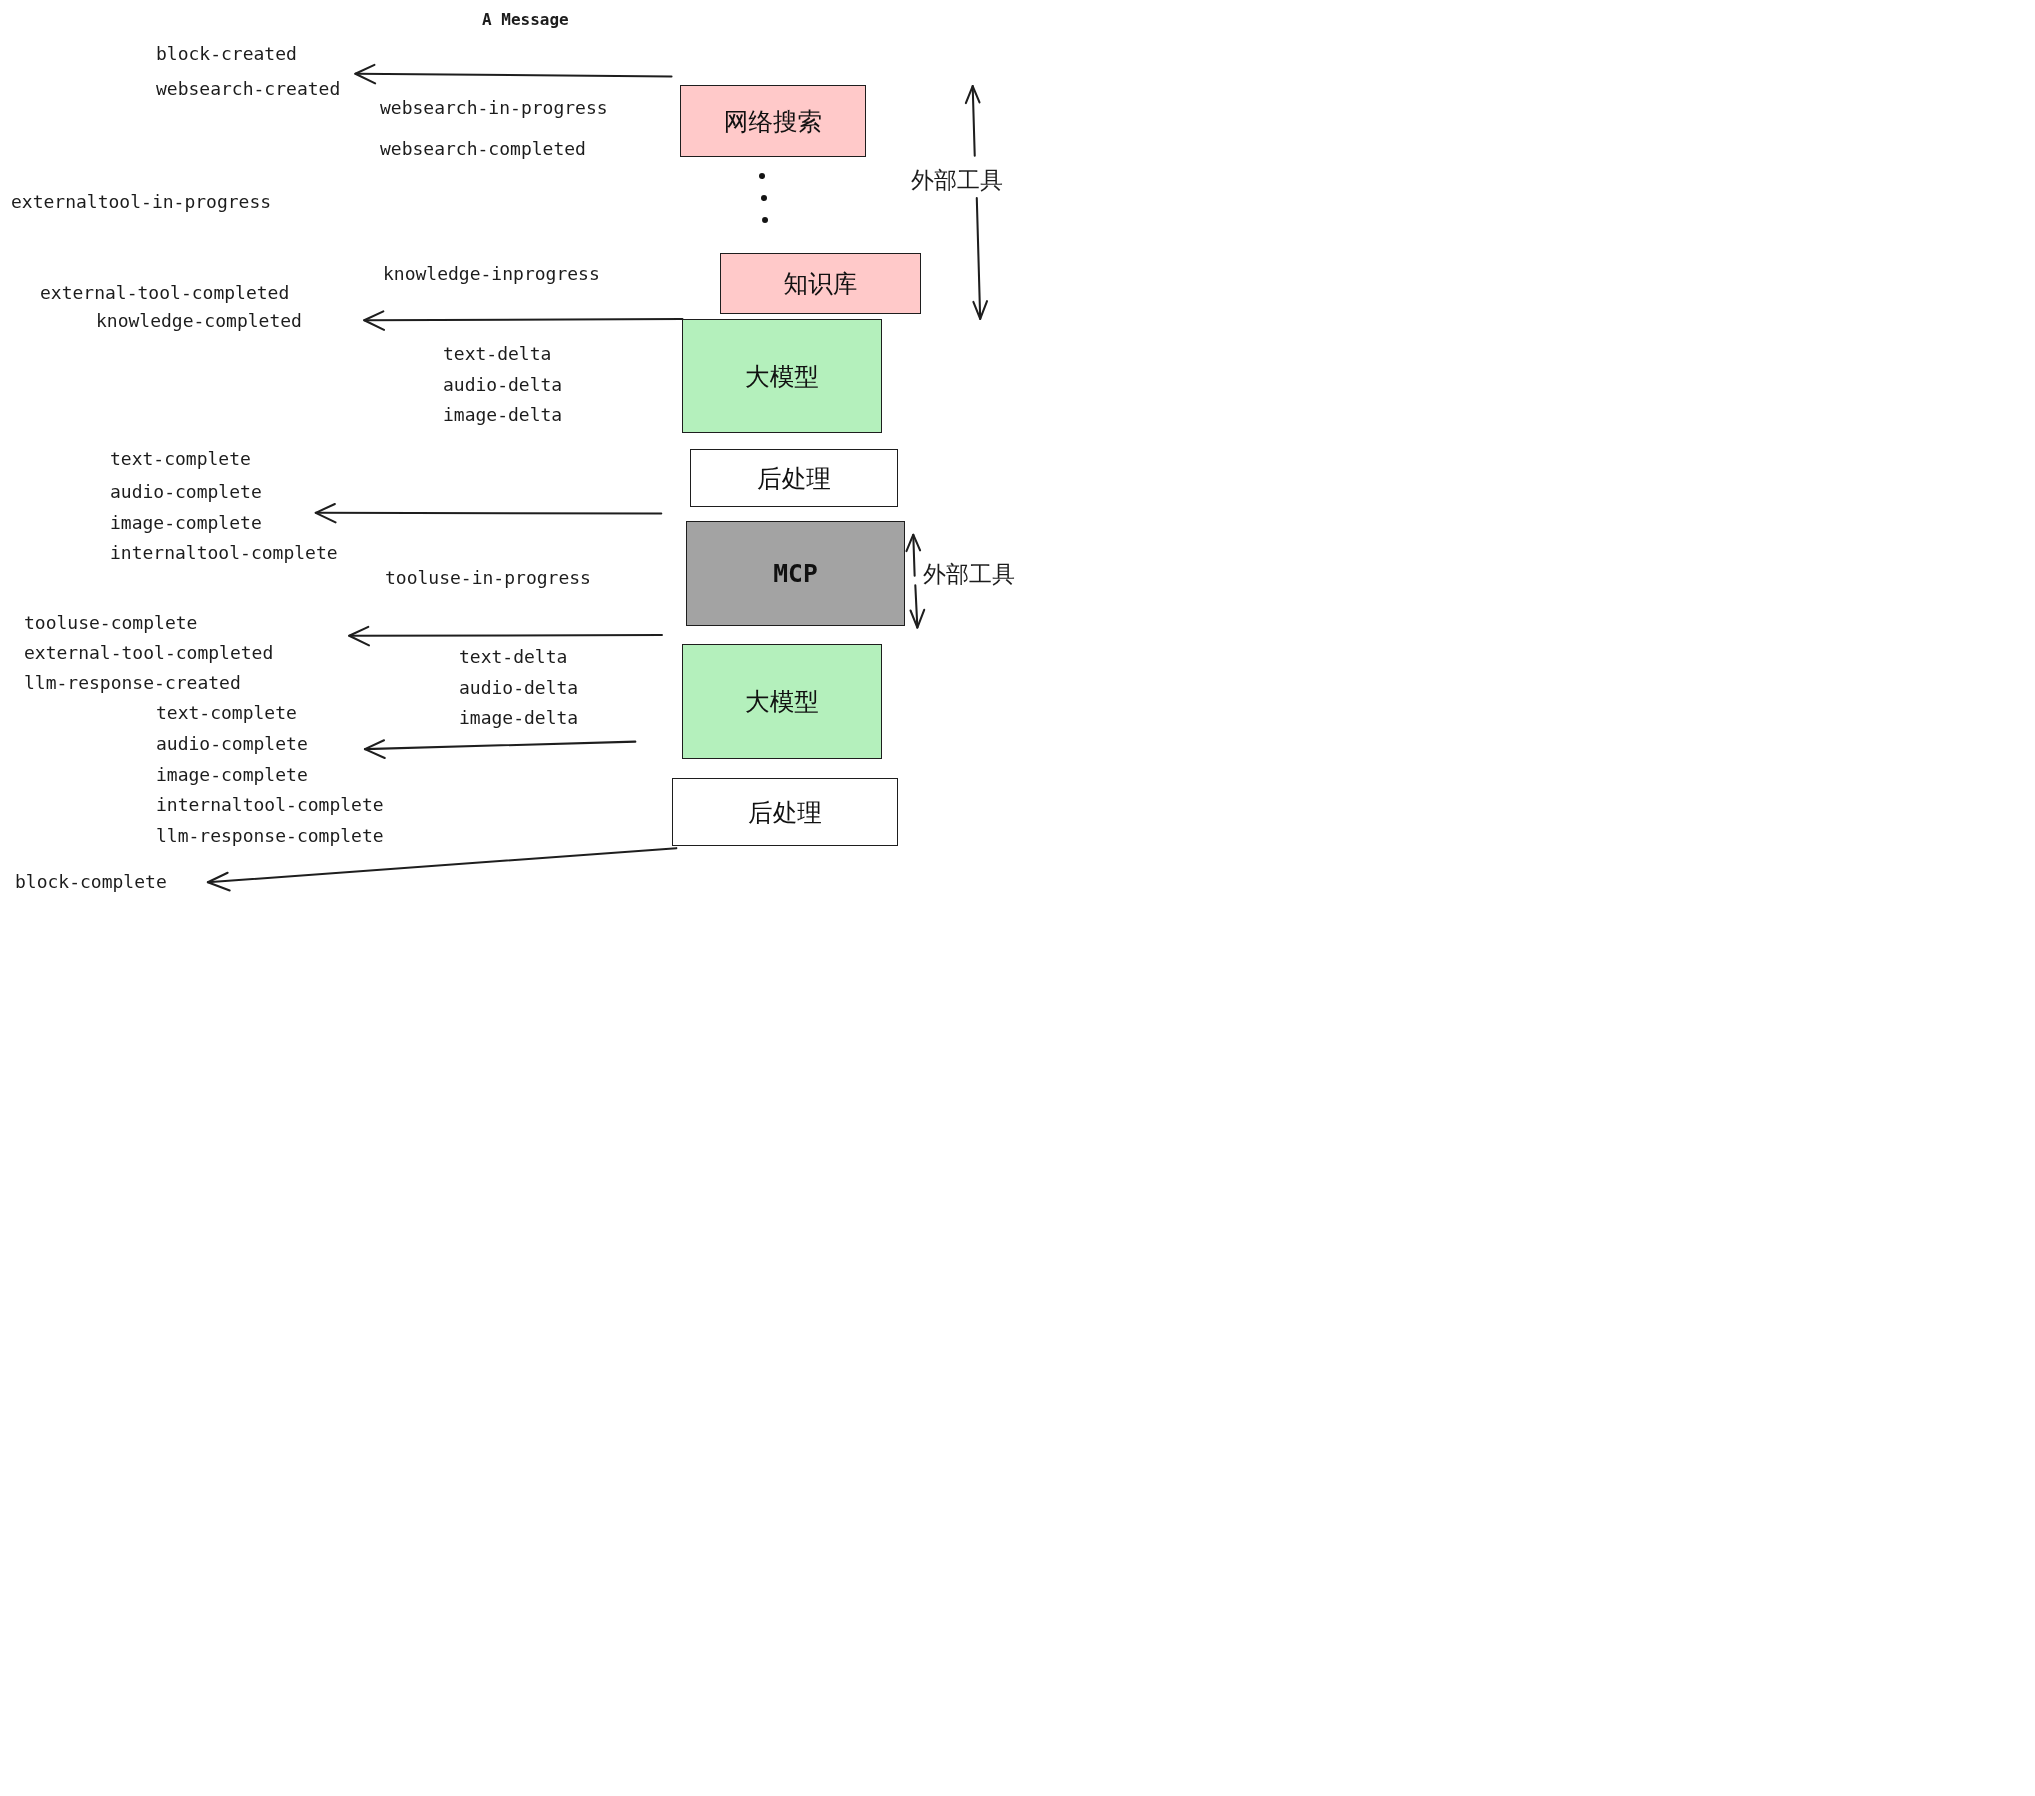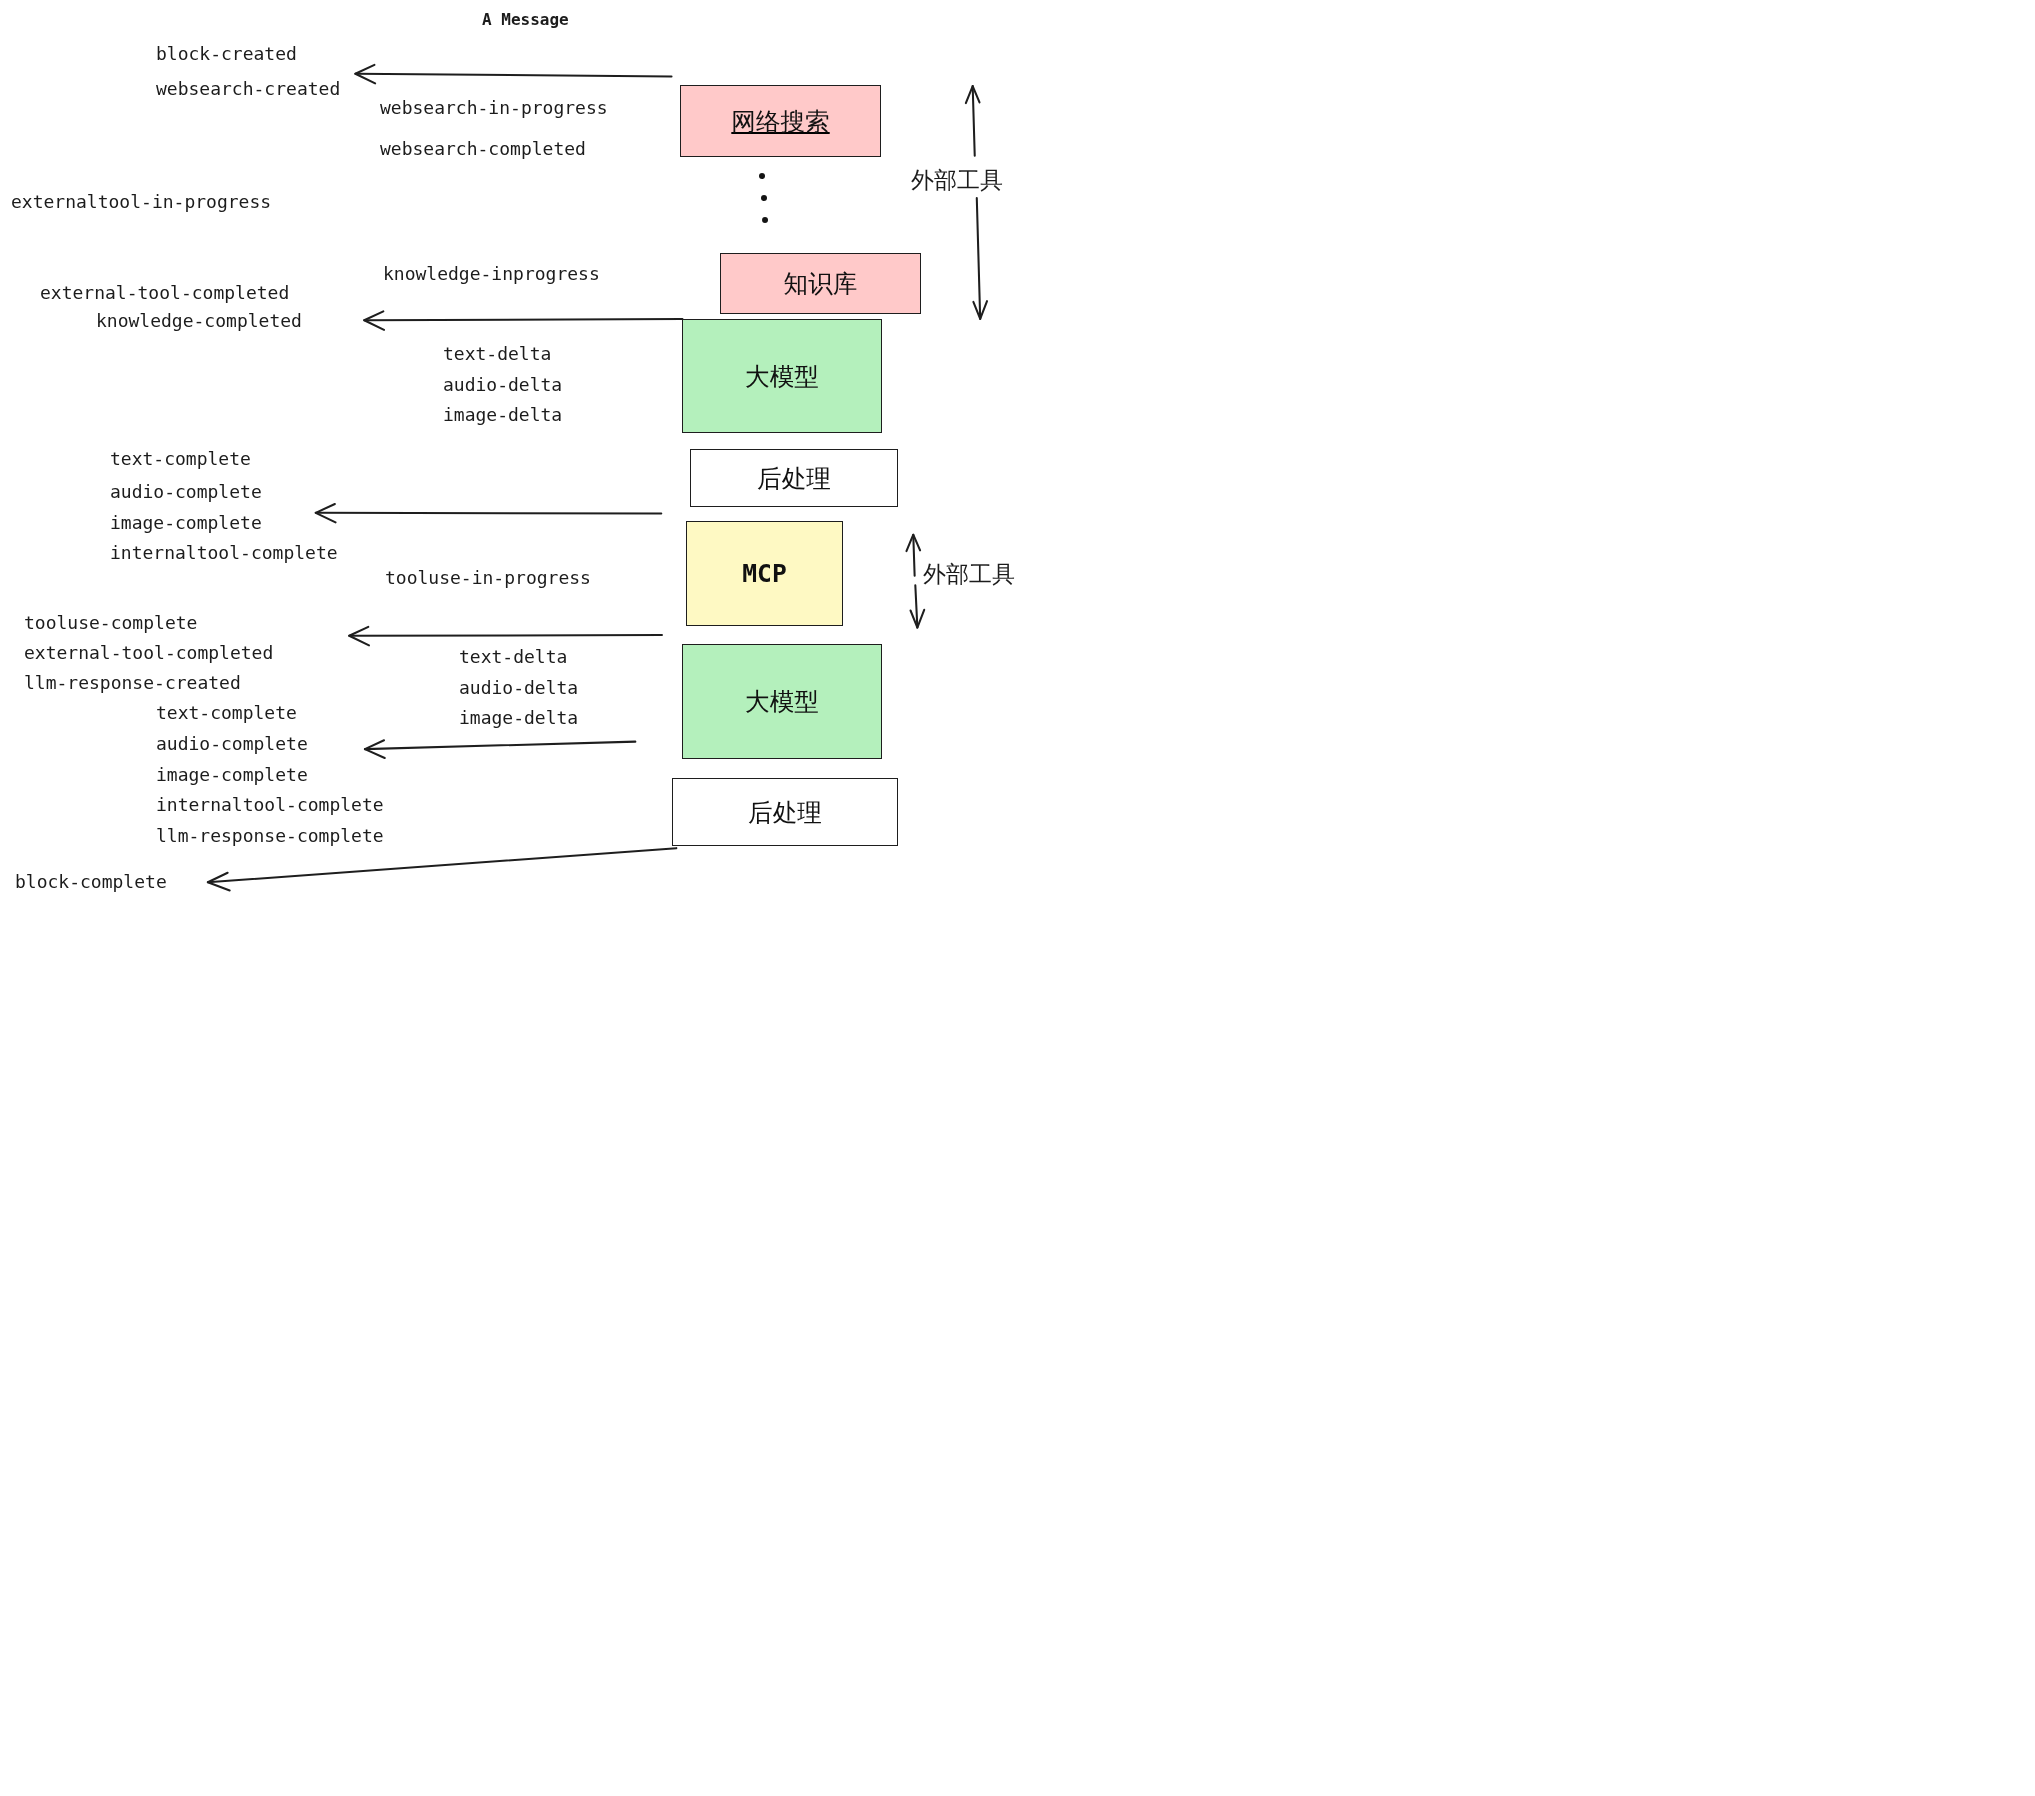--- a/index.html
+++ b/index.html
@@ -114,33 +114,33 @@
     <g>
       <line x1="1337" y1="783" x2="1339" y2="843"></line>
       <polyline points="1327,807 1337,783 1347,806"></polyline>
     </g>
     <g>
       <line x1="1340" y1="857" x2="1343" y2="919"></line>
       <polyline points="1333,894 1343,919 1353,893"></polyline>
     </g>
   </svg>
 
-  <div class="box" style="left: 680px; top: 85px; width: 201px; height: 72px; background: rgb(255, 201, 201); text-decoration: underline;">
+  <div class="box" style="left: 680px; top: 85px; width: 186px; height: 72px; background: rgb(255, 201, 201);">
     <span>网络搜索</span>
   </div>
   <div class="box" style="left: 680px; top: 253px; width: 201px; height: 61px; background: rgb(255, 201, 201); margin-left: 40px;">
     <span>知识库</span>
   </div>
   <div class="box" style="left: 682px; top: 319px; width: 200px; height: 114px; background: rgb(180, 240, 188);">
     <span>大模型</span>
   </div>
   <div class="box" style="left: 690px; top: 449px; width: 208px; height: 58px; background: rgb(255, 255, 255);">
     <span>后处理</span>
   </div>
-  <div class="box mono" style="left: 686px; top: 521px; width: 157px; height: 105px; background: #fef9c3;">
+  <div class="box mono" style="left: 686px; top: 521px; width: 219px; height: 105px; background: #a3a3a3;">
     <span>MCP</span>
   </div>
   <div class="box" style="left: 682px; top: 644px; width: 200px; height: 115px; background: rgb(180, 240, 188);">
     <span>大模型</span>
   </div>
   <div class="box" style="left: 672px; top: 778px; width: 226px; height: 68px; background: rgb(255, 255, 255);">
     <span>后处理</span>
   </div>
 
   <div class="dot" style="left:759px; top:173px;"></div>

